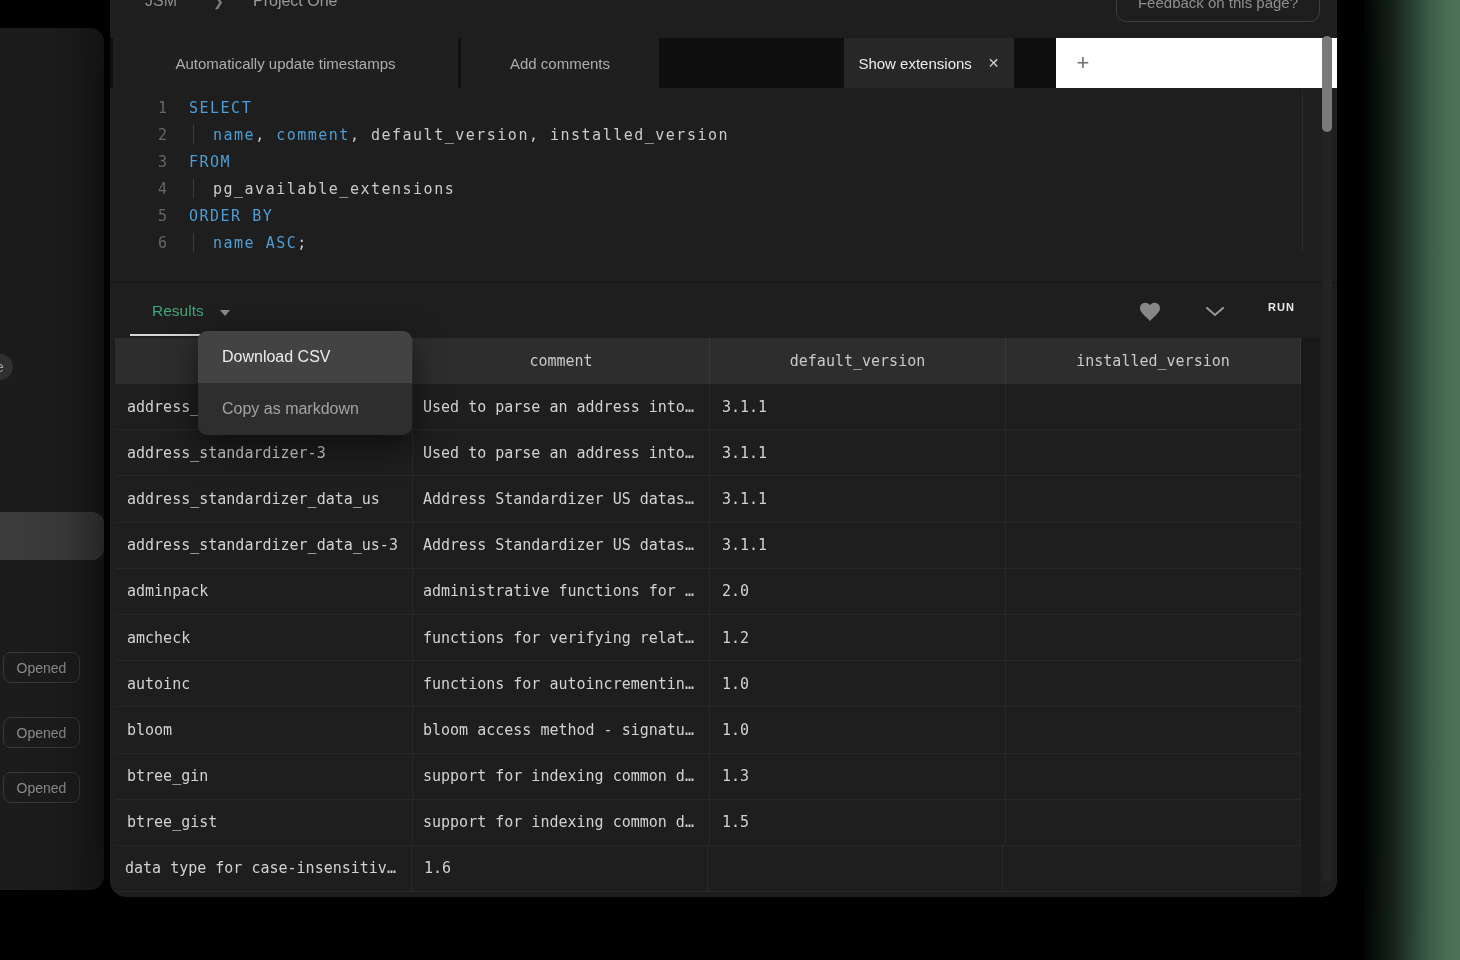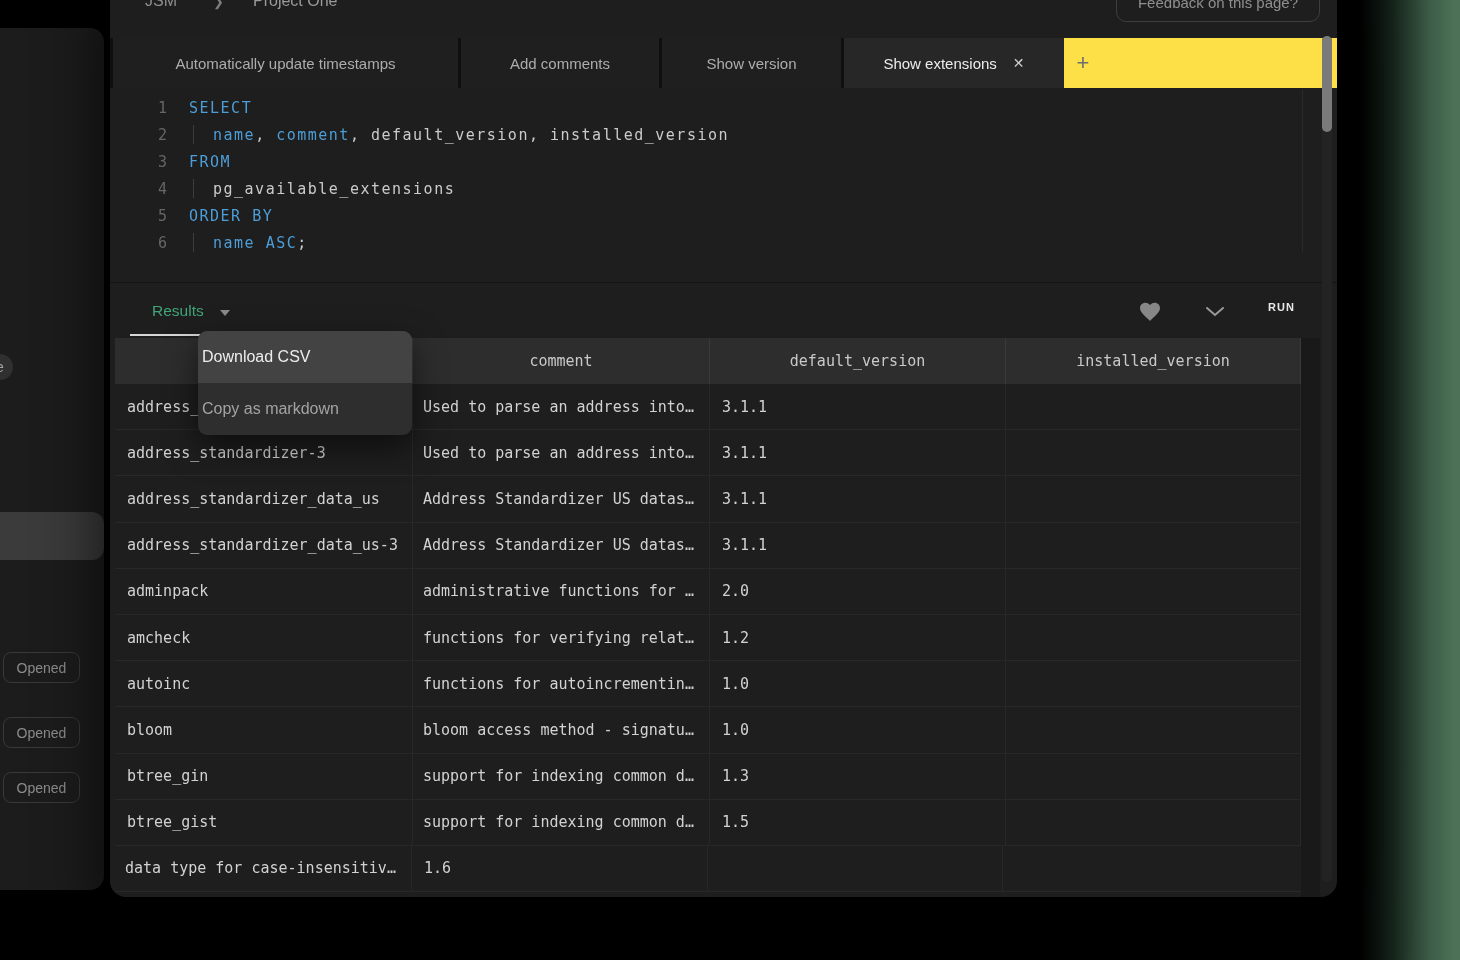--- a/index.html
+++ b/index.html
@@ -26,21 +26,21 @@
   
   .breadcrumb{position:absolute;left:0;top:20px;width:100%;height:26px;}
   .bc-group{position:absolute;left:35px;top:2px;font-size:16px;color:#8f8f8f;}
   .bc-sep{position:absolute;left:103px;top:4px;font-size:13px;color:#7d7d7d;}
   .bc-project{position:absolute;left:143px;top:2px;font-size:16px;color:#9a9a9a;}
   .feedback-btn{position:absolute;left:1006px;top:12px;width:204px;height:40px;border:1px solid #3e3e3e;
     border-radius:10px;color:#8f8f8f;font-size:15px;display:flex;align-items:center;justify-content:center;
     box-sizing:border-box;background:transparent;}
 
   
-  .tabbar{position:absolute;left:0;top:68px;width:100%;height:50px;background:#fde047;}
+  .tabbar{position:absolute;left:0;top:68px;width:100%;height:50px;background:#ffffff;}
   .tab-strip{position:absolute;left:0;top:0;width:946px;height:50px;background:#0f0f0f;}
   .tab{position:absolute;top:0;height:50px;background:#1f1f1f;display:flex;align-items:center;
     justify-content:center;font-size:15px;color:#adadad;cursor:default;}
   .tab.active{background:#272727;color:#ececec;}
   .tab .close{margin-left:16px;font-size:14px;color:#cfcfcf;}
   .plus{position:absolute;left:958px;top:0;width:30px;height:50px;display:flex;align-items:center;
     justify-content:center;font-size:22px;color:#6e6e6e;}
 
   
   .editor{position:absolute;left:0;top:118px;width:100%;height:195px;border-bottom:1px solid #141414;box-sizing:border-box;}
@@ -74,21 +74,21 @@
   .td{display:flex;align-items:center;font-family:"DejaVu Sans Mono",monospace;font-size:15px;color:#d2d2d2;
     border-right:1px solid #282828;box-sizing:border-box;padding-left:12px;white-space:nowrap;overflow:hidden;flex:none;}
   .td.td-comment{padding-left:10px;}
   .gutter{position:absolute;left:1191px;top:368px;width:19px;height:559px;background:#191919;}
   .vscroll-track{position:absolute;left:1212px;top:66px;width:10px;height:846px;background:#232323;border-radius:5px;}
   .vscroll-thumb{position:absolute;left:1212px;top:66px;width:10px;height:96px;background:#7a7a7a;border-radius:5px;}
 
   
   .context-menu{position:absolute;left:88px;top:361px;width:214px;background:#2e2e2e;border-radius:9px;
     box-shadow:0 12px 32px rgba(0,0,0,.55);overflow:hidden;z-index:10;}
-  .menu-item{height:52px;display:flex;align-items:center;padding-left:4px;font-size:16px;color:#a3a3a3;}
+  .menu-item{height:52px;display:flex;align-items:center;padding-left:24px;font-size:16px;color:#a3a3a3;}
   .menu-item.hl{background:#434343;color:#ededed;}
 
   
 </style>
 </head>
 <body>
 
 <div class="stage">
 
   <div class="right-backdrop"></div>
@@ -111,24 +111,21 @@
     <div class="feedback-btn">Feedback on this page?</div>
 
     <div class="tabbar">
       <div class="tab-strip">
           <div class="tab" style="left: 3px; width: 345px;">
             <div style="display: inline;">Automatically update timestamps</div>
           </div>
           <div class="tab" style="left: 351px; width: 198px;">
             <div style="display: inline;">Add comments</div>
           </div>
-          <div class="tab" style="left: 552px; width: 179px;">
-            <div style="display: inline;">Show version</div>
-          </div>
-          <div class="tab active" style="left: 734px; width: 220px;">
+          <div class="tab active" style="left: 734px; width: 170px;">
             <div style="display: inline;">Show extensions</div>
             <div class="close">✕</div>
           </div>
         </div>
       <div class="plus">+</div>
     </div>
 
     <div class="editor">
       <div class="code-lines">
           <div class="code-line">

